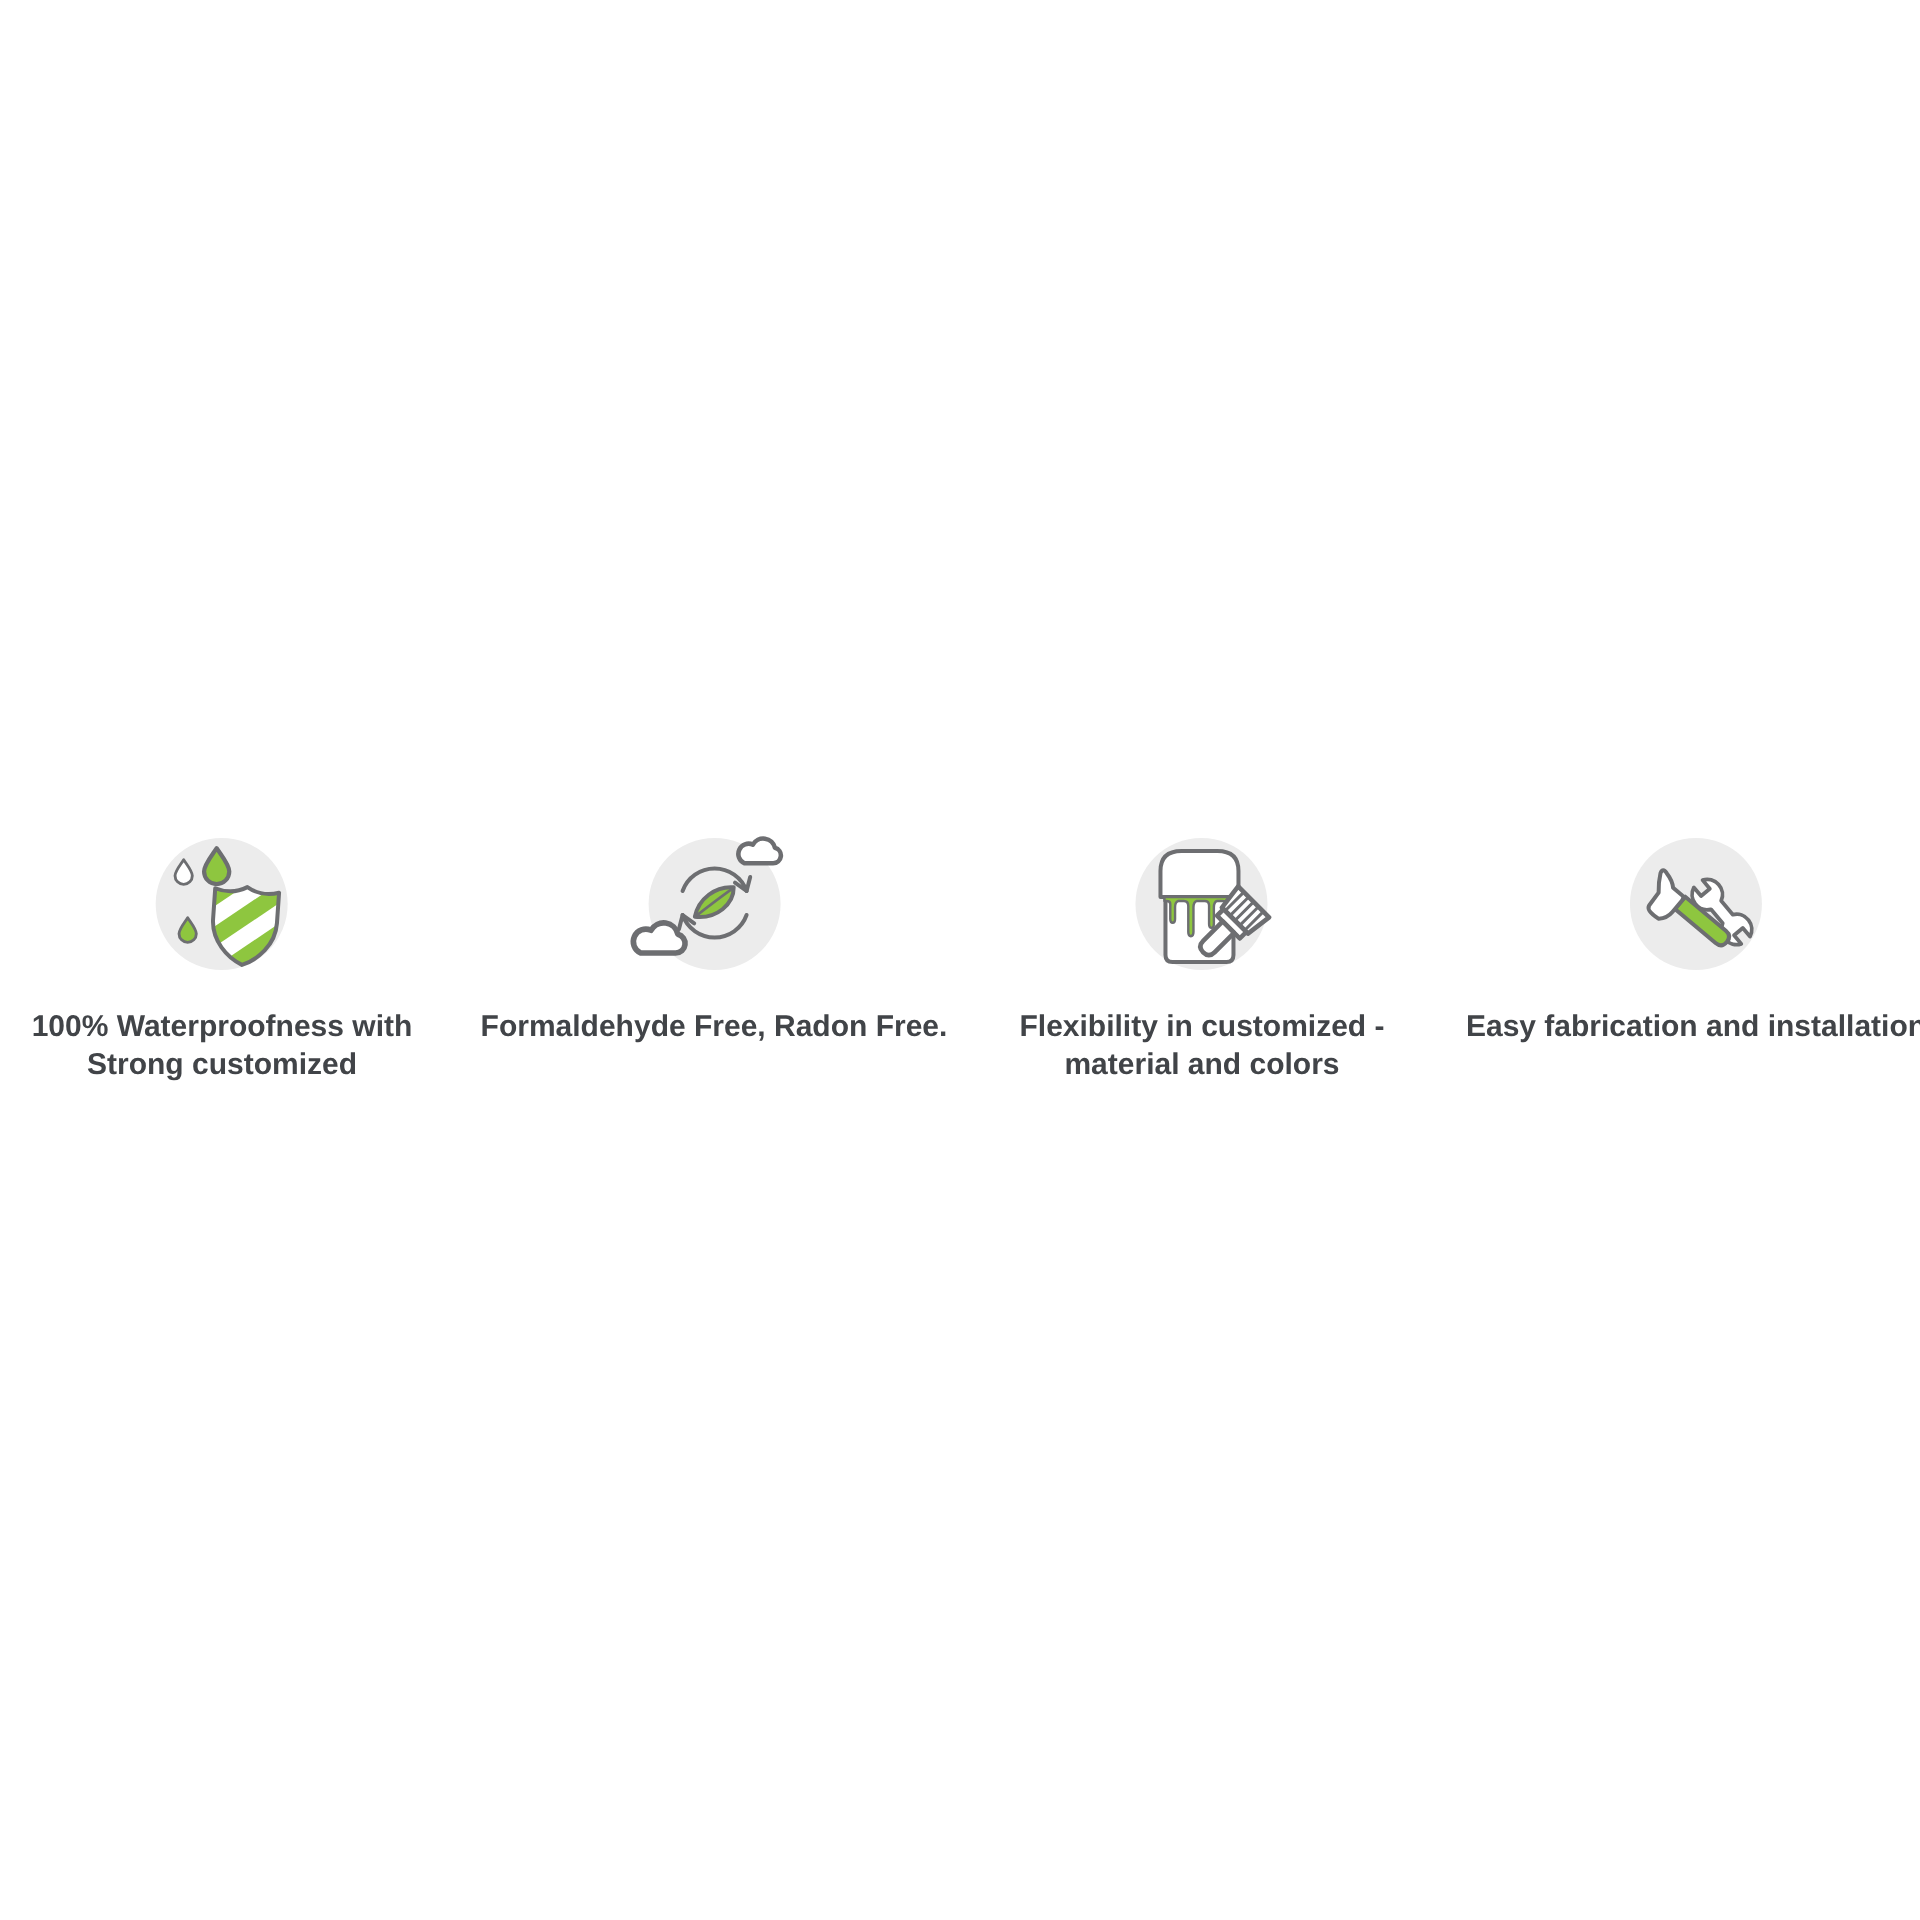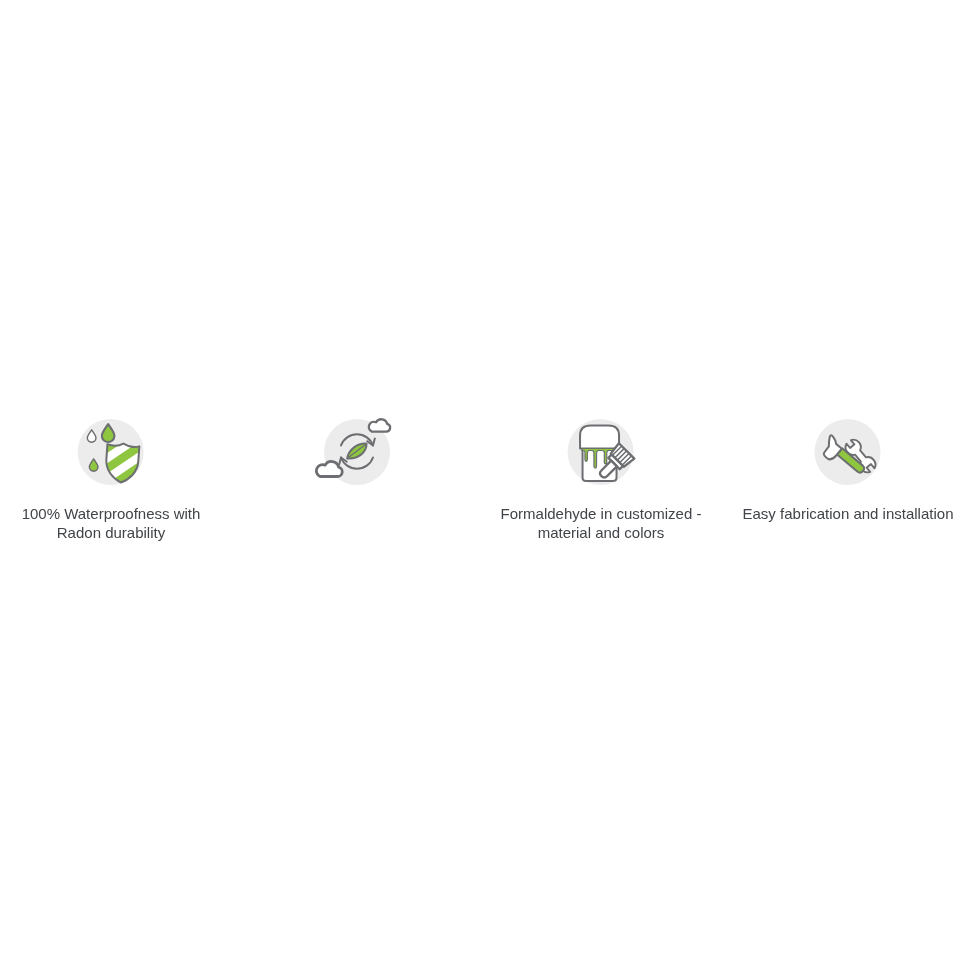--- a/index.html
+++ b/index.html
@@ -20,21 +20,21 @@
   .feature {
     position: absolute;
     top: 413px;
     transform: translateX(-50%);
     text-align: center;
     width: max-content;
   }
   .feature-icon { display: block; margin: 0 auto; overflow: visible; }
   .feature-text {
     margin-top: 13px;
-    font-weight: normal;
+    font-weight: bold;
     font-size: 15px;
     line-height: 19px;
     color: var(--text);
     white-space: nowrap;
   }
   
   .ic-bg  { fill: var(--icon-circle-bg); }
   .ln     { fill: none; stroke: var(--icon-outline); stroke-width: 2; stroke-linecap: round; stroke-linejoin: round; }
   .ln-thin{ fill: none; stroke: var(--icon-outline); stroke-width: 1.3; stroke-linecap: round; }
   .wfill  { fill: #ffffff; stroke: var(--icon-outline); stroke-width: 2; stroke-linejoin: round; }
@@ -73,21 +73,21 @@
             <rect class="gflat" x="-28" y="-25" width="56" height="8.4"></rect>
             <rect class="gflat" x="-28" y="-8.2" width="56" height="8.4"></rect>
             <rect class="gflat" x="-28" y="8.6" width="56" height="8.4"></rect>
           </g>
         </g>
         <path class="ln" d="M0,-19.5 C4.5,-16.8 10.5,-16 16,-17.8 L16,-2.5 C16,8.5 7.5,16.5 0,19.5 C-7.5,16.5 -16,8.5 -16,-2.5 L-16,-17.8 C-10.5,-16 -4.5,-16.8 0,-19.5 Z"></path>
       </g>
     </svg>
     <div class="feature-text">
       <div>100% Waterproofness with</div>
-      <div>Radon durability</div>
+      <div>Strong customized</div>
     </div>
   </div>
 
   <div class="feature" style="left:357px">
     <svg class="feature-icon" width="82" height="78" viewBox="-8 -6 82 78">
       <circle class="ic-bg" cx="33" cy="33" r="33"></circle>
 
       <path class="ln" d="M17,26.5 A17,17 0 0 1 49,26.5"></path>
       <path class="ln" d="M50.8,19.5 L49,26.5 L43.2,22.3"></path>
       <path class="ln" d="M49,38.5 A17,17 0 0 1 17,38.5"></path>
@@ -99,20 +99,21 @@
       </g>
 
       <g transform="translate(45,4) scale(1.15)">
         <path class="wfill" stroke-width="1.6" d="M2.5,7.5 L15,7.5 A3.4,3.4 0 0 0 15.8,0.8 A5.2,5.2 0 0 0 6.2,-0.6 A4.2,4.2 0 0 0 2.5,7.5 Z"></path>
       </g>
       <g transform="translate(-7.5,47) scale(1.4)">
         <path class="wfill" stroke-width="1.4" d="M2.5,7.5 L15,7.5 A3.4,3.4 0 0 0 15.8,0.8 A5.2,5.2 0 0 0 6.2,-0.6 A4.2,4.2 0 0 0 2.5,7.5 Z"></path>
       </g>
     </svg>
     <div class="feature-text">
+      <div>Formaldehyde Free, Radon Free.</div>
     </div>
   </div>
 
   <div class="feature" style="left:601px">
     <svg class="feature-icon" width="82" height="78" viewBox="-8 -6 82 78">
       <circle class="ic-bg" cx="33" cy="33" r="33"></circle>
 
       <path class="wfill" d="M15,28 L15,58.5 Q15,62 18.5,62 L45.5,62 Q49,62 49,58.5 L49,28 Z"></path>
 
       <path class="wfill" d="M12.5,29.5 L12.5,16.5 Q12.5,6.5 23,6.5 L41,6.5 Q51.5,6.5 51.5,16.5 L51.5,29.5 Z"></path>
@@ -130,21 +131,21 @@
         <path class="ln-thin" d="M-6,-12.2 L-6,-2.3"></path>
         <path class="ln-thin" d="M-3,-12.2 L-3,-2.3"></path>
         <path class="ln-thin" d="M0,-12.2 L0,-2.3"></path>
         <path class="ln-thin" d="M3,-12.2 L3,-2.3"></path>
         <path class="ln-thin" d="M6,-12.2 L6,-2.3"></path>
         <path class="wfill" d="M-7,-1.5 L7,-1.5 L7,2.5 L-7,2.5 Z"></path>
         <path class="wfill" d="M-3.5,2.5 L3.5,2.5 L3.5,14.5 Q3.5,18 0,18 Q-3.5,18 -3.5,14.5 Z"></path>
       </g>
     </svg>
     <div class="feature-text">
-      <div>Formaldehyde in customized -</div>
+      <div>Flexibility in customized -</div>
       <div>material and colors</div>
     </div>
   </div>
 
   <div class="feature" style="left:848px">
     <svg class="feature-icon" width="82" height="78" viewBox="-8 -6 82 78">
       <circle class="ic-bg" cx="33" cy="33" r="33"></circle>
 
       <g transform="translate(46,37) rotate(-40) scale(0.95)">
         <path class="wfill" d="M -3,-19.4 A 8,8 0 0 0 -3.5,-4.8 L -3.5,4.8 A 8,8 0 0 0 -3,19.4

